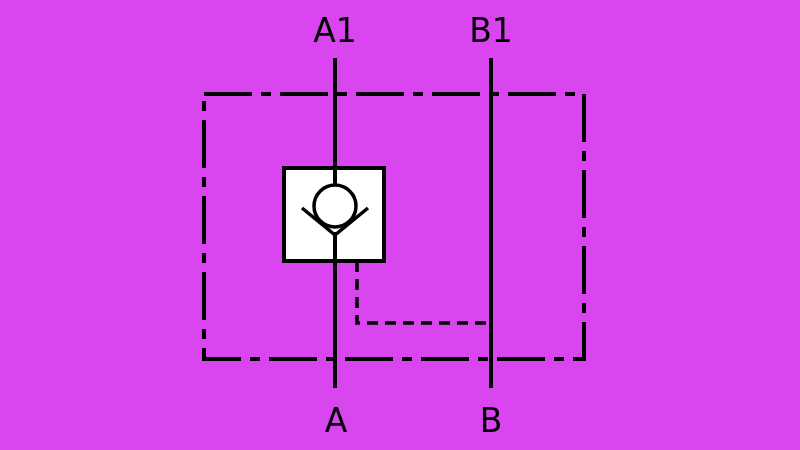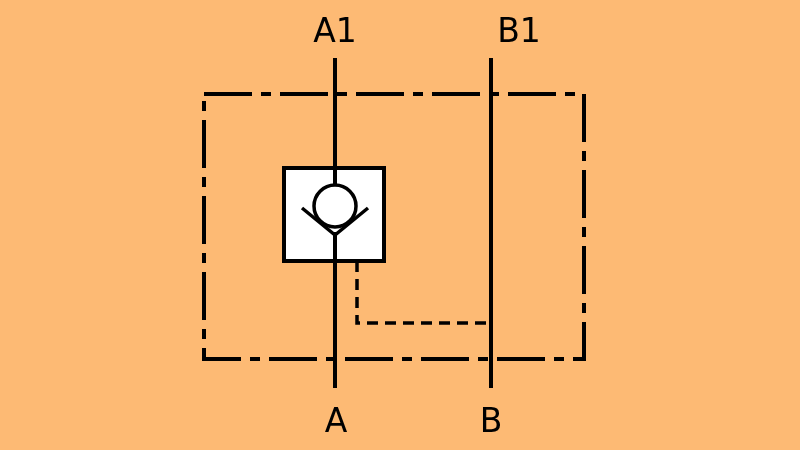--- a/index.html
+++ b/index.html
@@ -7,21 +7,21 @@
       padding: 0;
       width: 800px;
       height: 450px;
       background: #ffffff;
       overflow: hidden;
     }
     .canvas {
       position: relative;
       width: 800px;
       height: 450px;
-      background: #fdba74;
+      background: #d946ef;
     }
     svg.diagram {
       position: absolute;
       left: 0;
       top: 0;
     }
     .port-label {
       position: absolute;
       font-family: "DejaVu Sans", sans-serif;
       font-size: 33px;
@@ -51,16 +51,16 @@
 
       <circle cx="335" cy="206" r="21" fill="#ffffff" stroke="#000" stroke-width="3.5"></circle>
 
       <polyline points="302,208 335,235 368,208" fill="none" stroke="#000" stroke-width="3.5" stroke-linejoin="miter"></polyline>
     </g>
 
     <polyline points="357,261 357,323 491,323" fill="none" stroke="#000" stroke-width="3.5" stroke-dasharray="11,7"></polyline>
   </svg>
 
   <div class="port-label" style="left:335px; top:14px;">A1</div>
-  <div class="port-label" style="left:491px; top:14px;margin-left:28px;">B1</div>
+  <div class="port-label" style="left:491px; top:14px;">B1</div>
   <div class="port-label" style="left:336px; top:404px;">A</div>
   <div class="port-label" style="left:491px; top:404px;">B</div>
 </div>
 
 </body></html>

